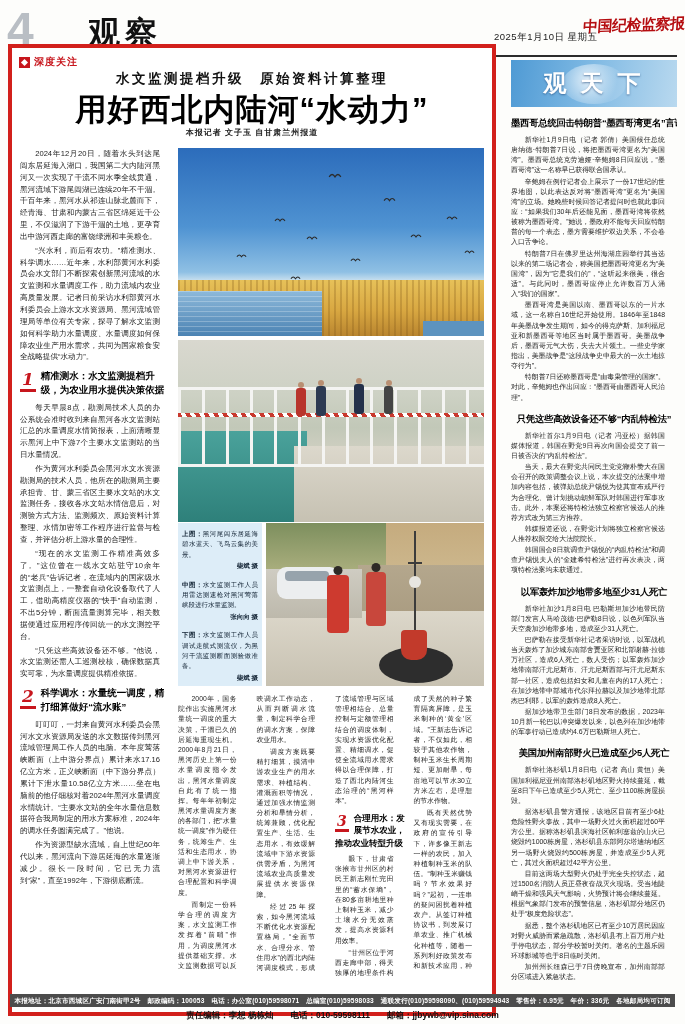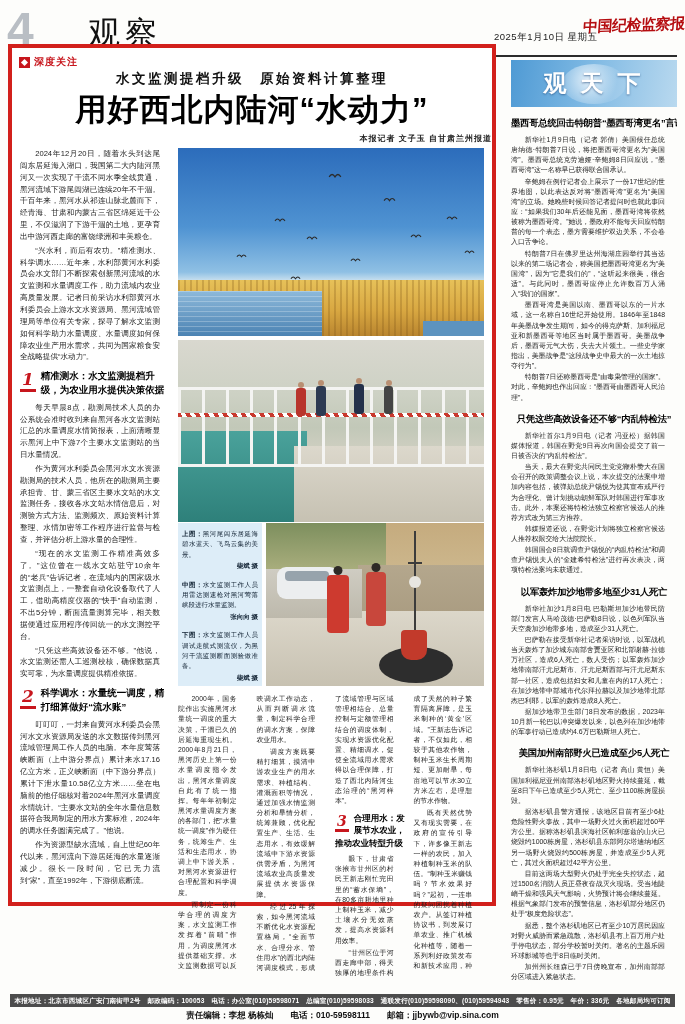--- a/index.html
+++ b/index.html
@@ -1,36 +1,36 @@
 <!DOCTYPE html>
 <html><head>
 <meta charset="utf-8">
 <style>
   html,body{margin:0;padding:0;}
   body{font-family:"Liberation Sans","DejaVu Sans",sans-serif;background:#e9e9e9;}
   .page{position:relative;width:685px;height:1024px;background:#fdfdfb;margin:0 auto;overflow:hidden;}
 
   
   .pagenum{position:absolute;left:7px;top:2px;font-size:48px;font-weight:bold;color:#b9bec4;}
-  .section-title{position:absolute;left:88px;top:12px;font-size:32px;font-weight:400;color:#111;letter-spacing:5px;}
+  .section-title{position:absolute;left:88px;top:12px;font-size:32px;font-weight:700;color:#111;letter-spacing:5px;}
   .header-rule{position:absolute;left:88px;top:55px;width:589px;height:2px;background:#2c2c2c;}
   .red-underline{position:absolute;left:88px;top:57px;width:54px;height:5px;background:#c7161d;}
   .issue-date{position:absolute;left:494px;top:31px;font-size:9.5px;font-weight:normal;color:#1a1a1a;letter-spacing:0.5px;}
   .paper-name{position:absolute;left:583px;top:16px;font-size:15px;font-weight:bold;color:#b50d10;
               font-family:"DejaVu Serif","Liberation Serif",serif;transform:rotate(-2deg) skewX(-6deg);letter-spacing:-0.5px;}
 
   
-  .article-box{position:absolute;left:8px;top:44px;width:488px;height:862px;border:4px solid #d2201b;background:#fff;box-sizing:border-box;}
+  .article-box{position:absolute;left:8px;top:44px;width:488px;height:972px;border:4px solid #d2201b;background:#fff;box-sizing:border-box;}
   .tag-row{position:absolute;left:7px;top:7px;display:flex;align-items:center;gap:4px;}
   .tag-icon{width:11px;height:11px;background:#c7161d;position:relative;display:inline-block;}
   .tag-icon:after{content:"";position:absolute;left:3px;top:3px;width:5px;height:5px;background:#fff;transform:rotate(45deg);}
   .tag-text{font-size:10px;font-weight:bold;color:#c7161d;letter-spacing:1px;}
   .kicker{position:absolute;top:22px;left:0;width:100%;text-align:center;font-size:13.5px;font-weight:900;color:#111;letter-spacing:2.5px;}
   .headline{position:absolute;top:41px;left:0;width:100%;text-align:center;font-size:31px;font-weight:900;color:#000;margin:0;letter-spacing:1px;}
-  .byline{position:absolute;top:85px;left:0;width:100%;text-align:right;font-size:8px;font-weight:bold;color:#222;letter-spacing:1px;}
+  .byline{position:absolute;top:79px;left:0;width:100%;text-align:center;font-size:8px;font-weight:bold;color:#222;letter-spacing:1px;}
 
   .para{margin:0 12px 2px 0;text-indent:2em;text-align:justify;}
   .col1{position:absolute;left:8px;top:100px;width:152px;height:832px;font-size:7.6px;line-height:1.56;color:#1c1c1c;overflow:hidden;}
   .subhead{margin:6px 0 5px 0;font-size:9.5px;line-height:1.45;font-weight:900;color:#000;}
   .sec-num{float:left;font-family:"DejaVu Serif","Liberation Serif",serif;font-style:italic;font-weight:bold;
            font-size:17px;line-height:1;color:#c7161d;margin:2px 5px 0 0;border-bottom:3px solid #c7161d;padding:0 2px 1px 2px;}
   .subhead.small{font-size:8.5px;}
   .subhead.small .sec-num{font-size:14px;}
 
   

